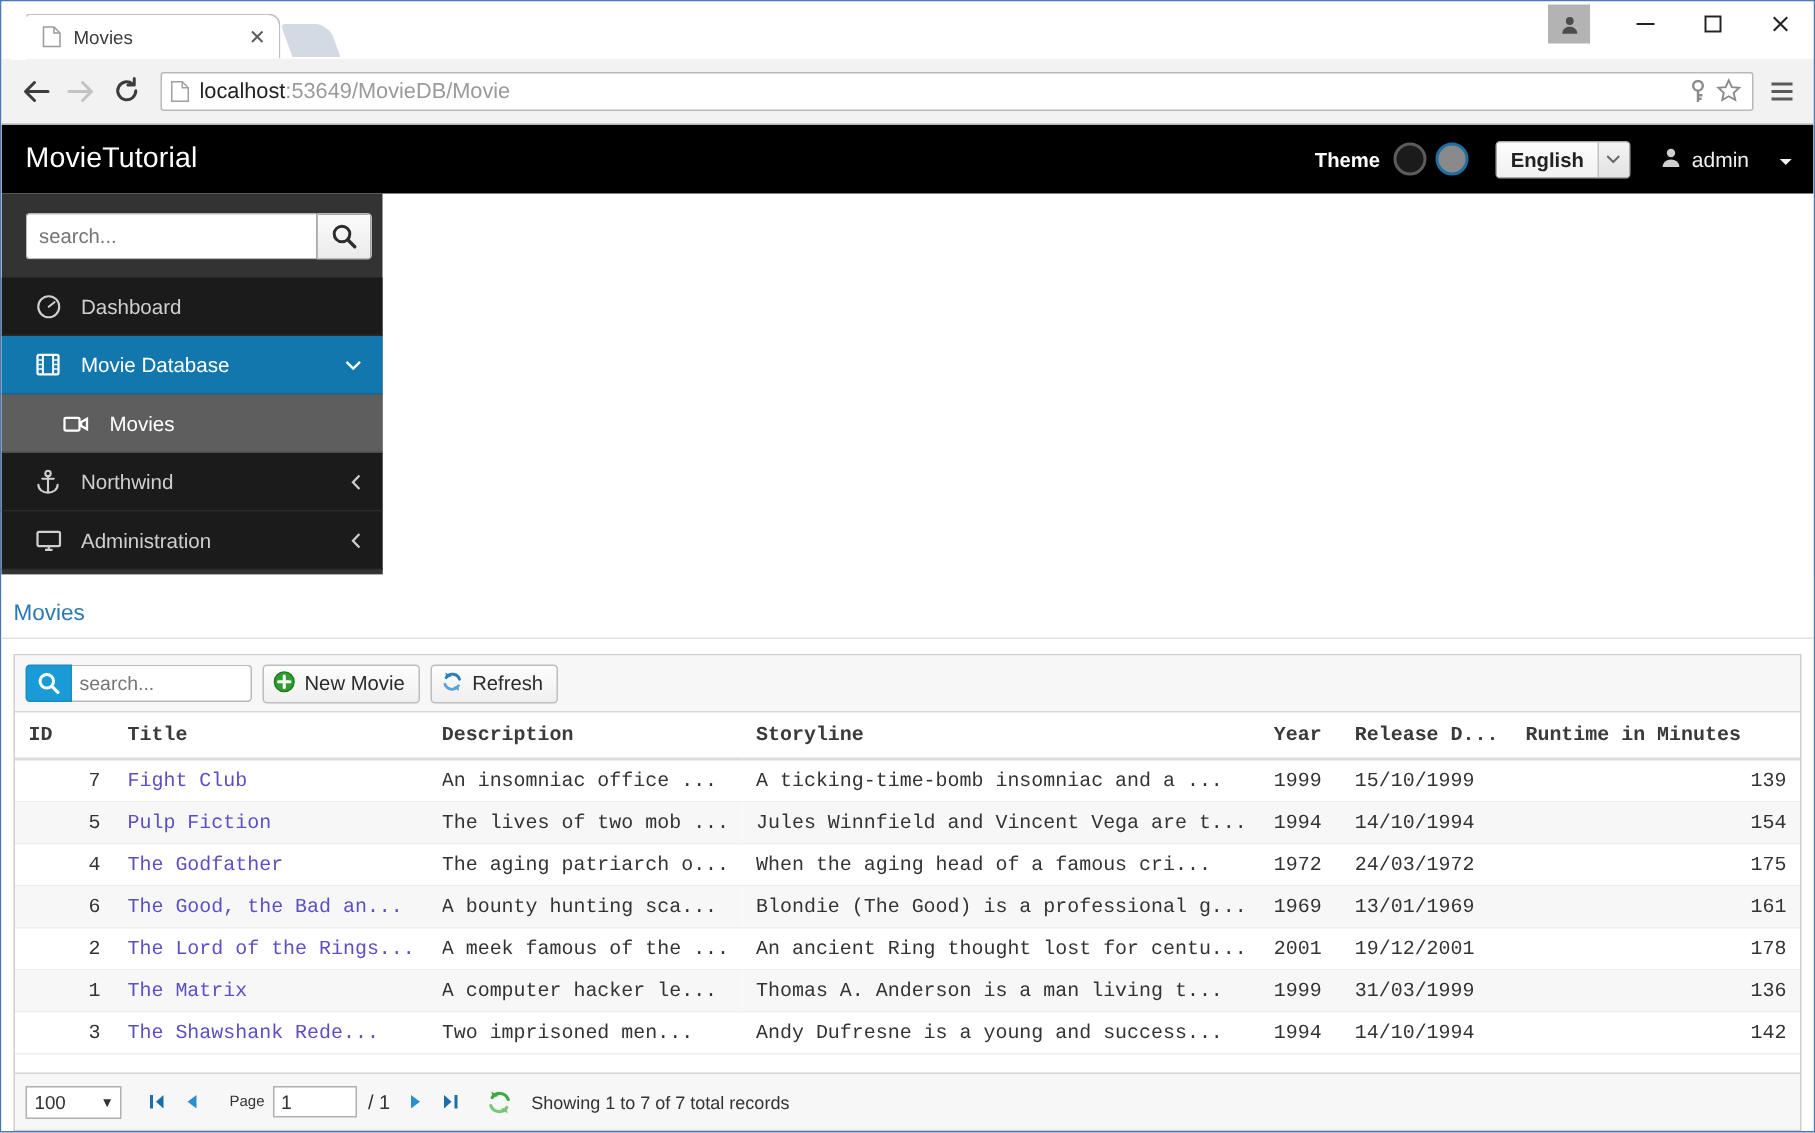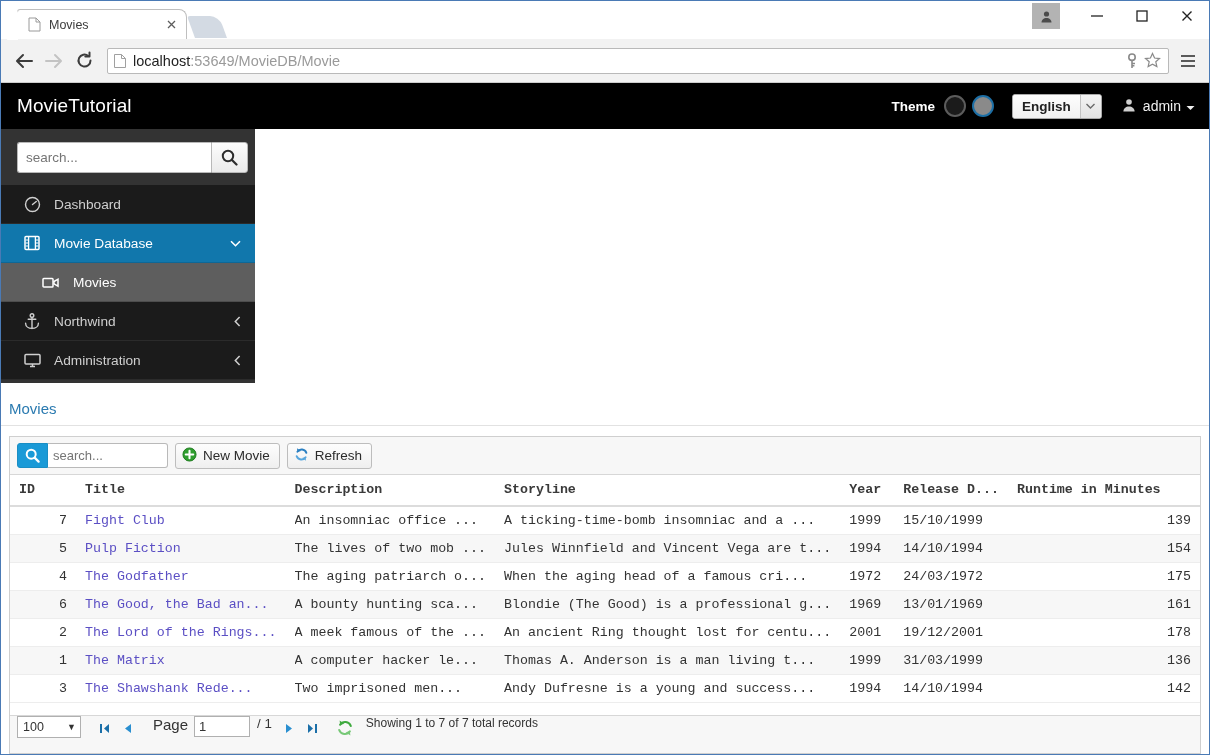--- a/index.html
+++ b/index.html
@@ -182,21 +182,21 @@
     border-left: 1px solid #c2c2c2;
     background: linear-gradient(#f4f4f4,#e2e2e2);
     display: flex; align-items: center; justify-content: center;
   }
   .userbox {
     margin-left: 20px;
     display: flex; align-items: center;
     color: #f0f0f0; font-size: 14px;
     cursor: pointer;
   }
-  .userbox .uname { margin: 0 5px 0 7px; text-align: center; }
+  .userbox .uname { margin: 0 20px 0 7px; text-align: center; }
 
   
   .appbody { display: flex; height: calc(100% - 46px); flex-direction: column; }
 
   
   .sidebar {
     width: 254px; flex: 0 0 254px;
     background: #333333;
     display: flex; flex-direction: column;
   }
@@ -363,41 +363,41 @@
   td.c-run, th.c-run { text-align: right; }
   th.c-run { text-align: left; }
   a.gridlink { color: #5b4fc4; text-decoration: none; cursor: pointer; }
   .ell { display:block; overflow:hidden; text-overflow: ellipsis; white-space: nowrap; }
 
   
   .pager {
     height: 38px; min-height: 38px;
     border-top: 1px solid #d7d7d7;
     background: #f7f7f7;
-    display: flex; 
+    display: flex; align-items: center;
     padding: 0 7px;
   }
   .pg-select {
     height: 22px; width: 64px;
     border: 1px solid #b0b0b0;
     background: #fff;
     font-size: 12.5px; color: #333;
     font-family: "Liberation Sans", sans-serif;
     padding-left: 5px;
     display: flex; align-items: center;
     justify-content: space-between;
     cursor: pointer;
   }
   .pg-select .caret { font-size: 9px; padding-right: 4px; }
   .pg-ico {
     width: 23px; height: 24px;
     display: flex; align-items: center; justify-content: center;
     cursor: pointer;
   }
-  .pg-label { font-size: 15px; color: #333; margin: 0 6px 0 14px; }
+  .pg-label { font-size: 10px; color: #333; margin: 0 6px 0 14px; }
   .pg-input {
     width: 56px; height: 21px;
     border: 1px solid #b0b0b0;
     background: #fff;
     font-size: 13px; color: #333;
     padding: 0 4px;
     outline: none;
     font-family: "Liberation Sans", sans-serif;
   }
   .pg-total { font-size: 13.3px; color: #333; margin: 0 6px 0 7px; }

